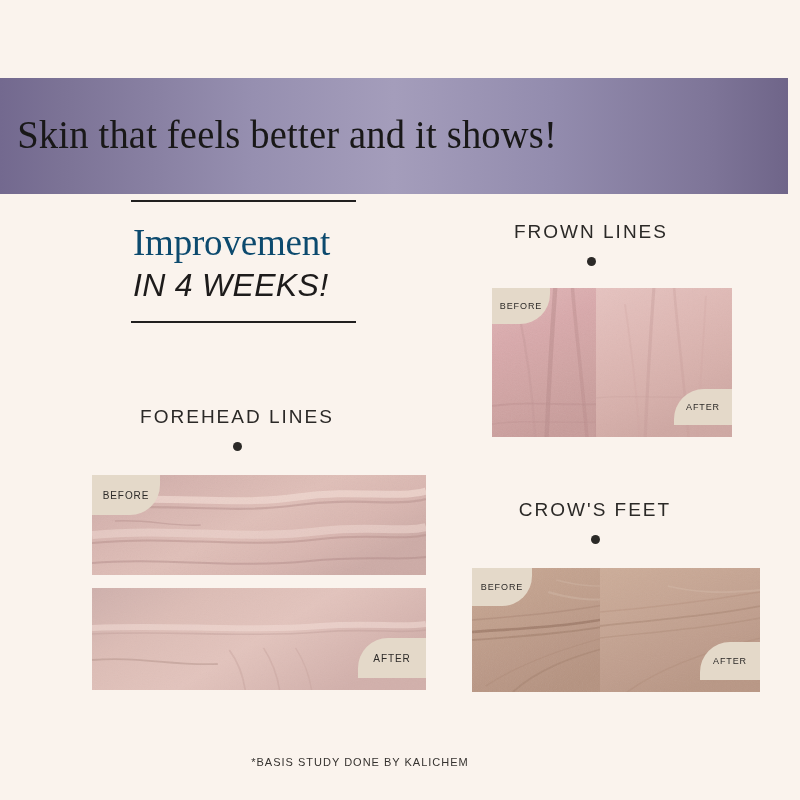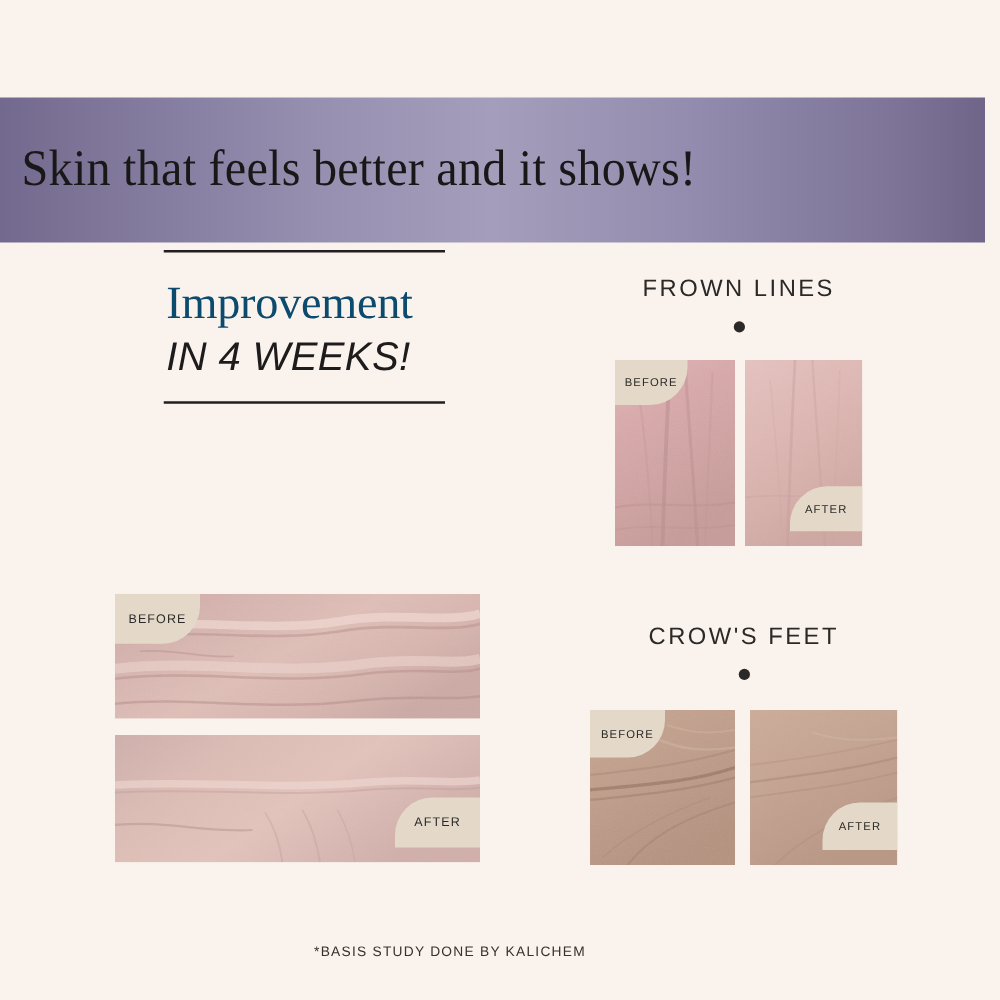--- a/index.html
+++ b/index.html
@@ -107,20 +107,21 @@
   }
 
   #head-forehead { left: 91px;  top: 406px; width: 292px; }
   #head-frown    { left: 492px; top: 221px; width: 198px; }
   #head-crows    { left: 472px; top: 499px; width: 246px; }
 
   
   .photo {
     position: absolute;
     overflow: hidden;
+    padding-left: 42px;
   }
   .skin {
     position: absolute;
     left: 0; top: 0;
     width: 100%;
     height: 100%;
   }
 
   
   .badge {
@@ -182,20 +183,24 @@
     <div class="banner-title">Skin that feels better and it shows!</div>
   </div>
 
   <div class="improve-block">
     <div class="rule"></div>
     <div class="improve-word">Improvement</div>
     <div class="improve-sub">IN 4 WEEKS!</div>
     <div class="rule"></div>
   </div>
 
+  <div class="sec-head" id="head-forehead">
+    <div class="sec-title">FOREHEAD LINES</div>
+    <div class="sec-dot"></div>
+  </div>
 
   <div class="sec-head" id="head-crows">
     <div class="sec-title">CROW'S FEET</div>
     <div class="sec-dot"></div>
   </div>
 
   <div class="sec-head" id="head-frown">
     <div class="sec-title">FROWN LINES</div>
     <div class="sec-dot"></div>
   </div>

